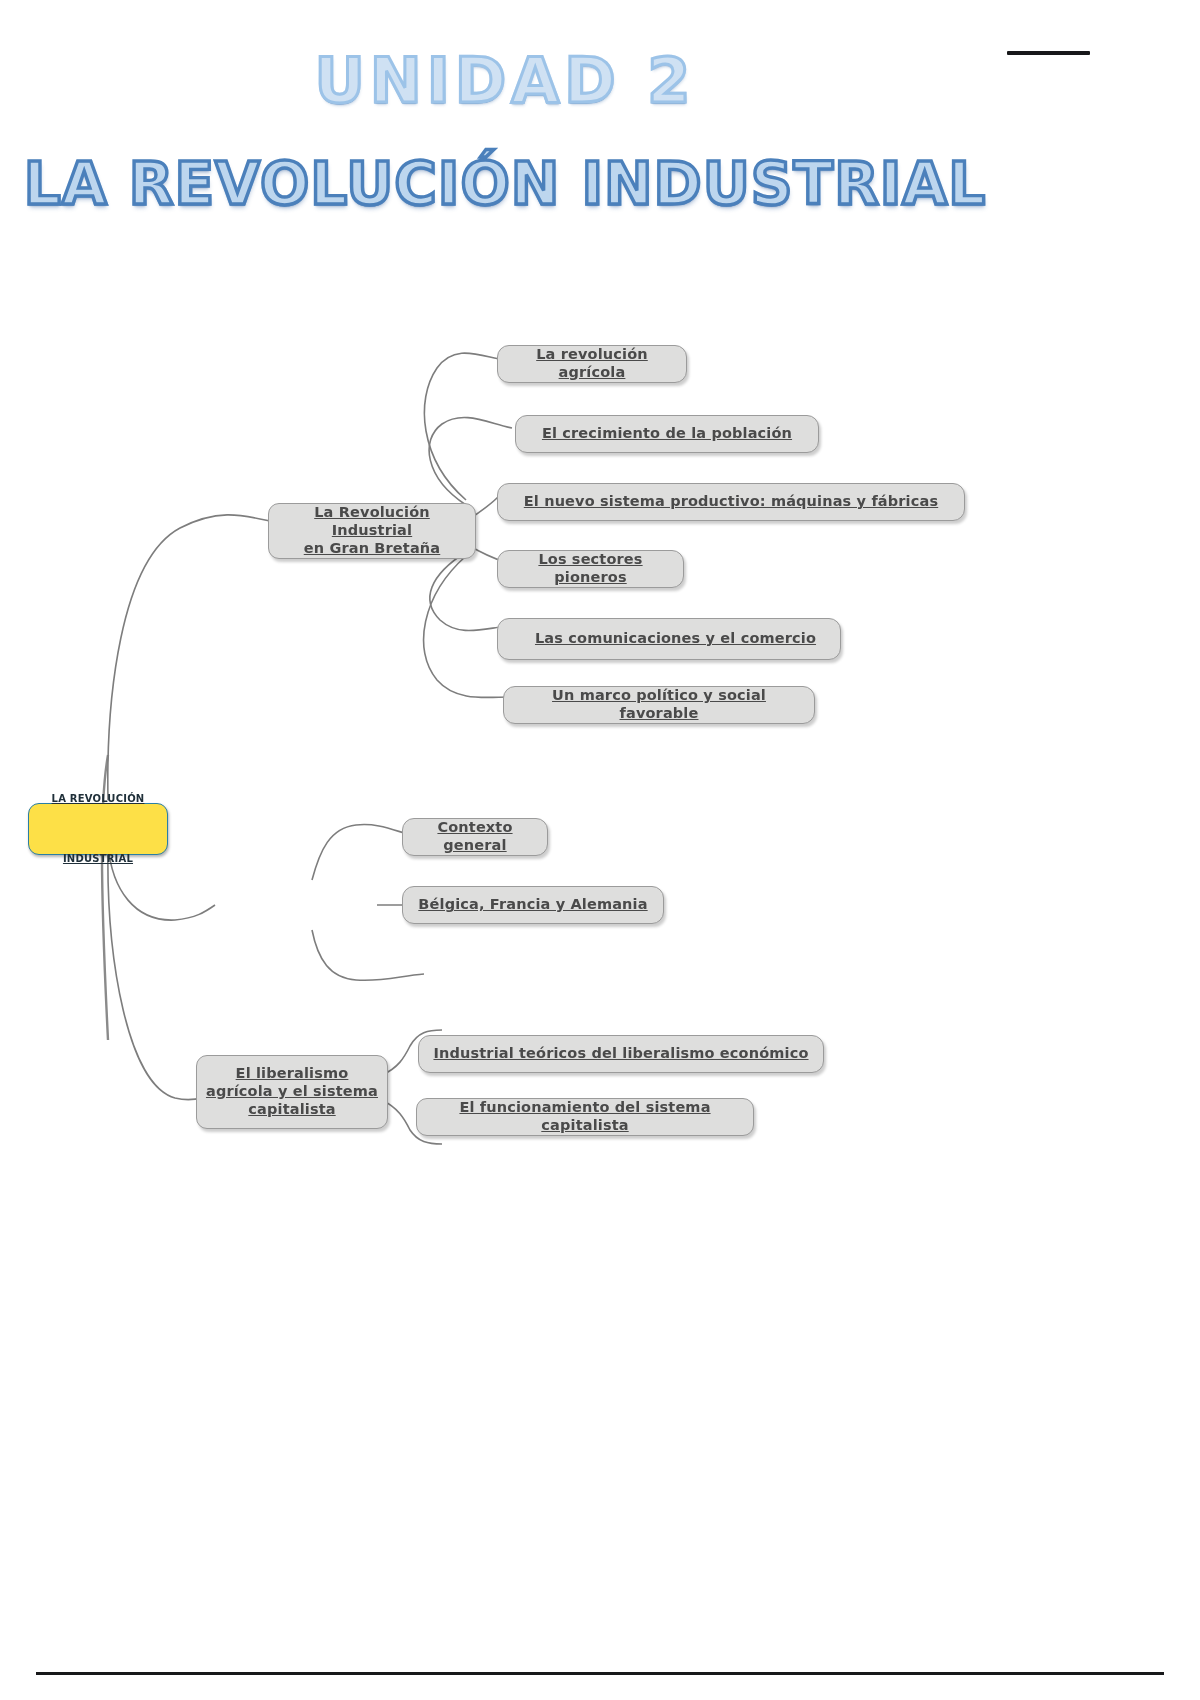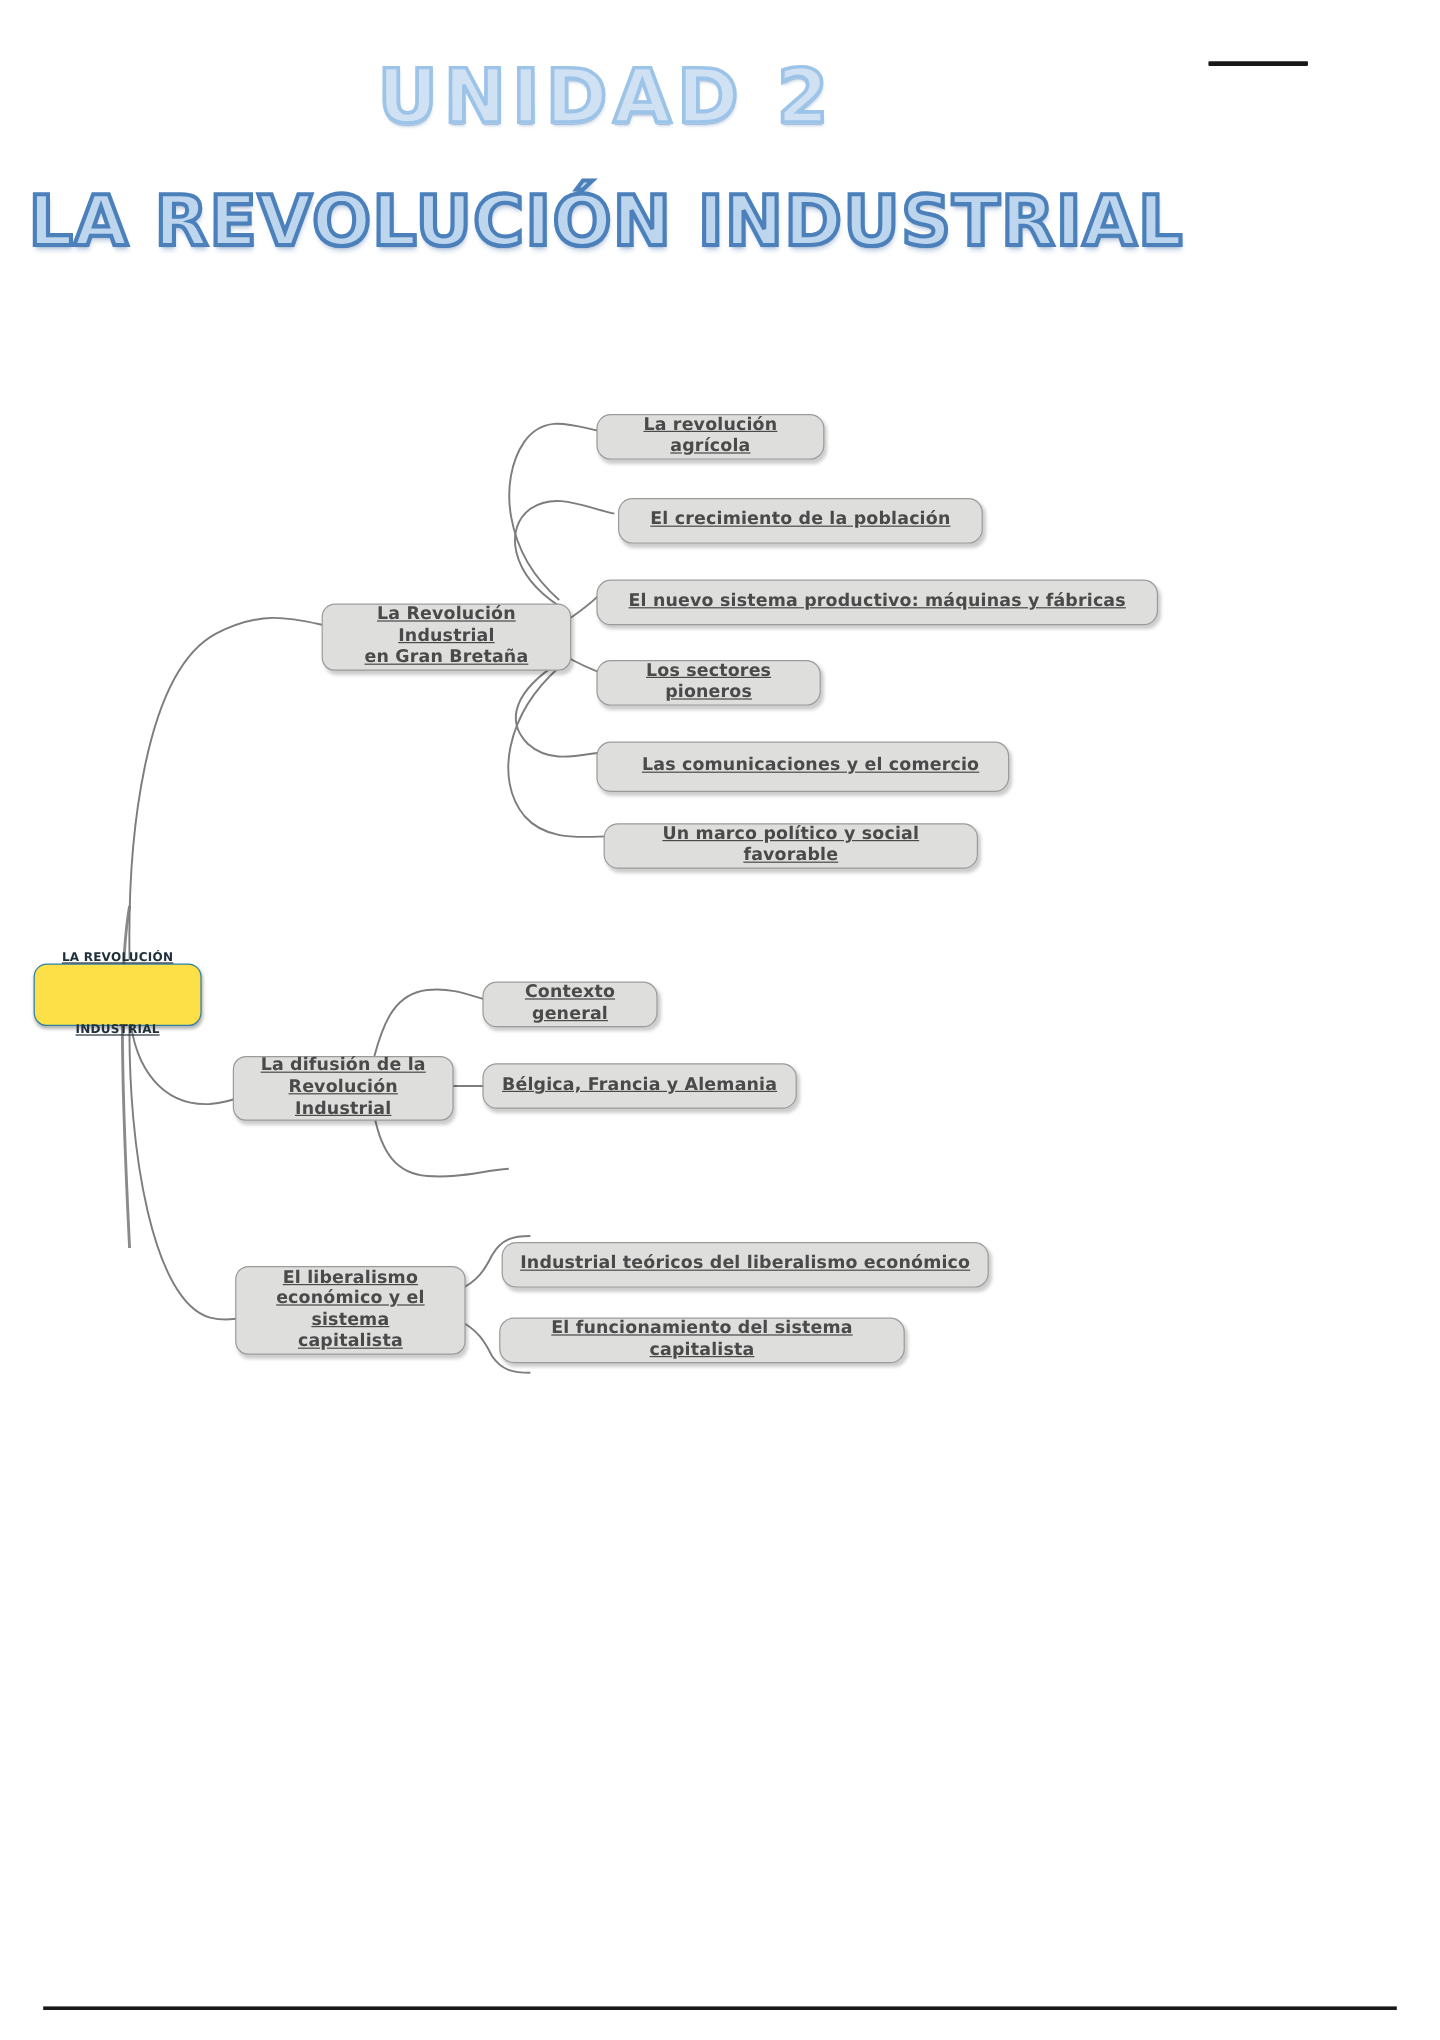--- a/index.html
+++ b/index.html
@@ -230,43 +230,39 @@
   </div>
 
   <div class="node leaf" style="left:497px; top:618px; width:344px; height:42px;padding-left:25px;">
     <span>Las comunicaciones y el comercio</span>
   </div>
 
   <div class="node leaf" style="left:503px; top:686px; width:312px; height:38px;">
     <span>Un marco político y social favorable</span>
   </div>
 
-  <div class="node branch" style="left:194px; top:880px; width:184px; height:54px; flex-direction:column;">
-    <span>La difusión de la</span>
-    <span>Revolución Industrial</span>
-  </div>
 
   <div class="node leaf" style="left:402px; top:818px; width:146px; height:38px;">
     <span>Contexto general</span>
   </div>
 
   <div class="node leaf" style="left:402px; top:886px; width:262px; height:38px;">
     <span>Bélgica, Francia y Alemania</span>
   </div>
 
 
   <div class="node branch" style="left:196px; top:1055px; width:192px; height:74px; flex-direction:column;">
     <span>El liberalismo</span>
-    <span>económico y el sistema</span>
+    <span>agrícola y el sistema</span>
     <span>capitalista</span>
   </div>
 
   <div class="node leaf" style="left:418px; top:1035px; width:406px; height:38px;">
     <span>Industrial teóricos del liberalismo económico</span>
   </div>
 
-  <div class="node leaf" style="left:416px; top:1098px; width:338px; height:38px;">
+  <div class="node leaf" style="left:416px; top:1098px; width:338px; height:38px;border-radius:11px;">
     <span>El funcionamiento del sistema capitalista</span>
   </div>
 
   <div id="bottom-rule"></div>
 
 </div>
 
 </body></html>

